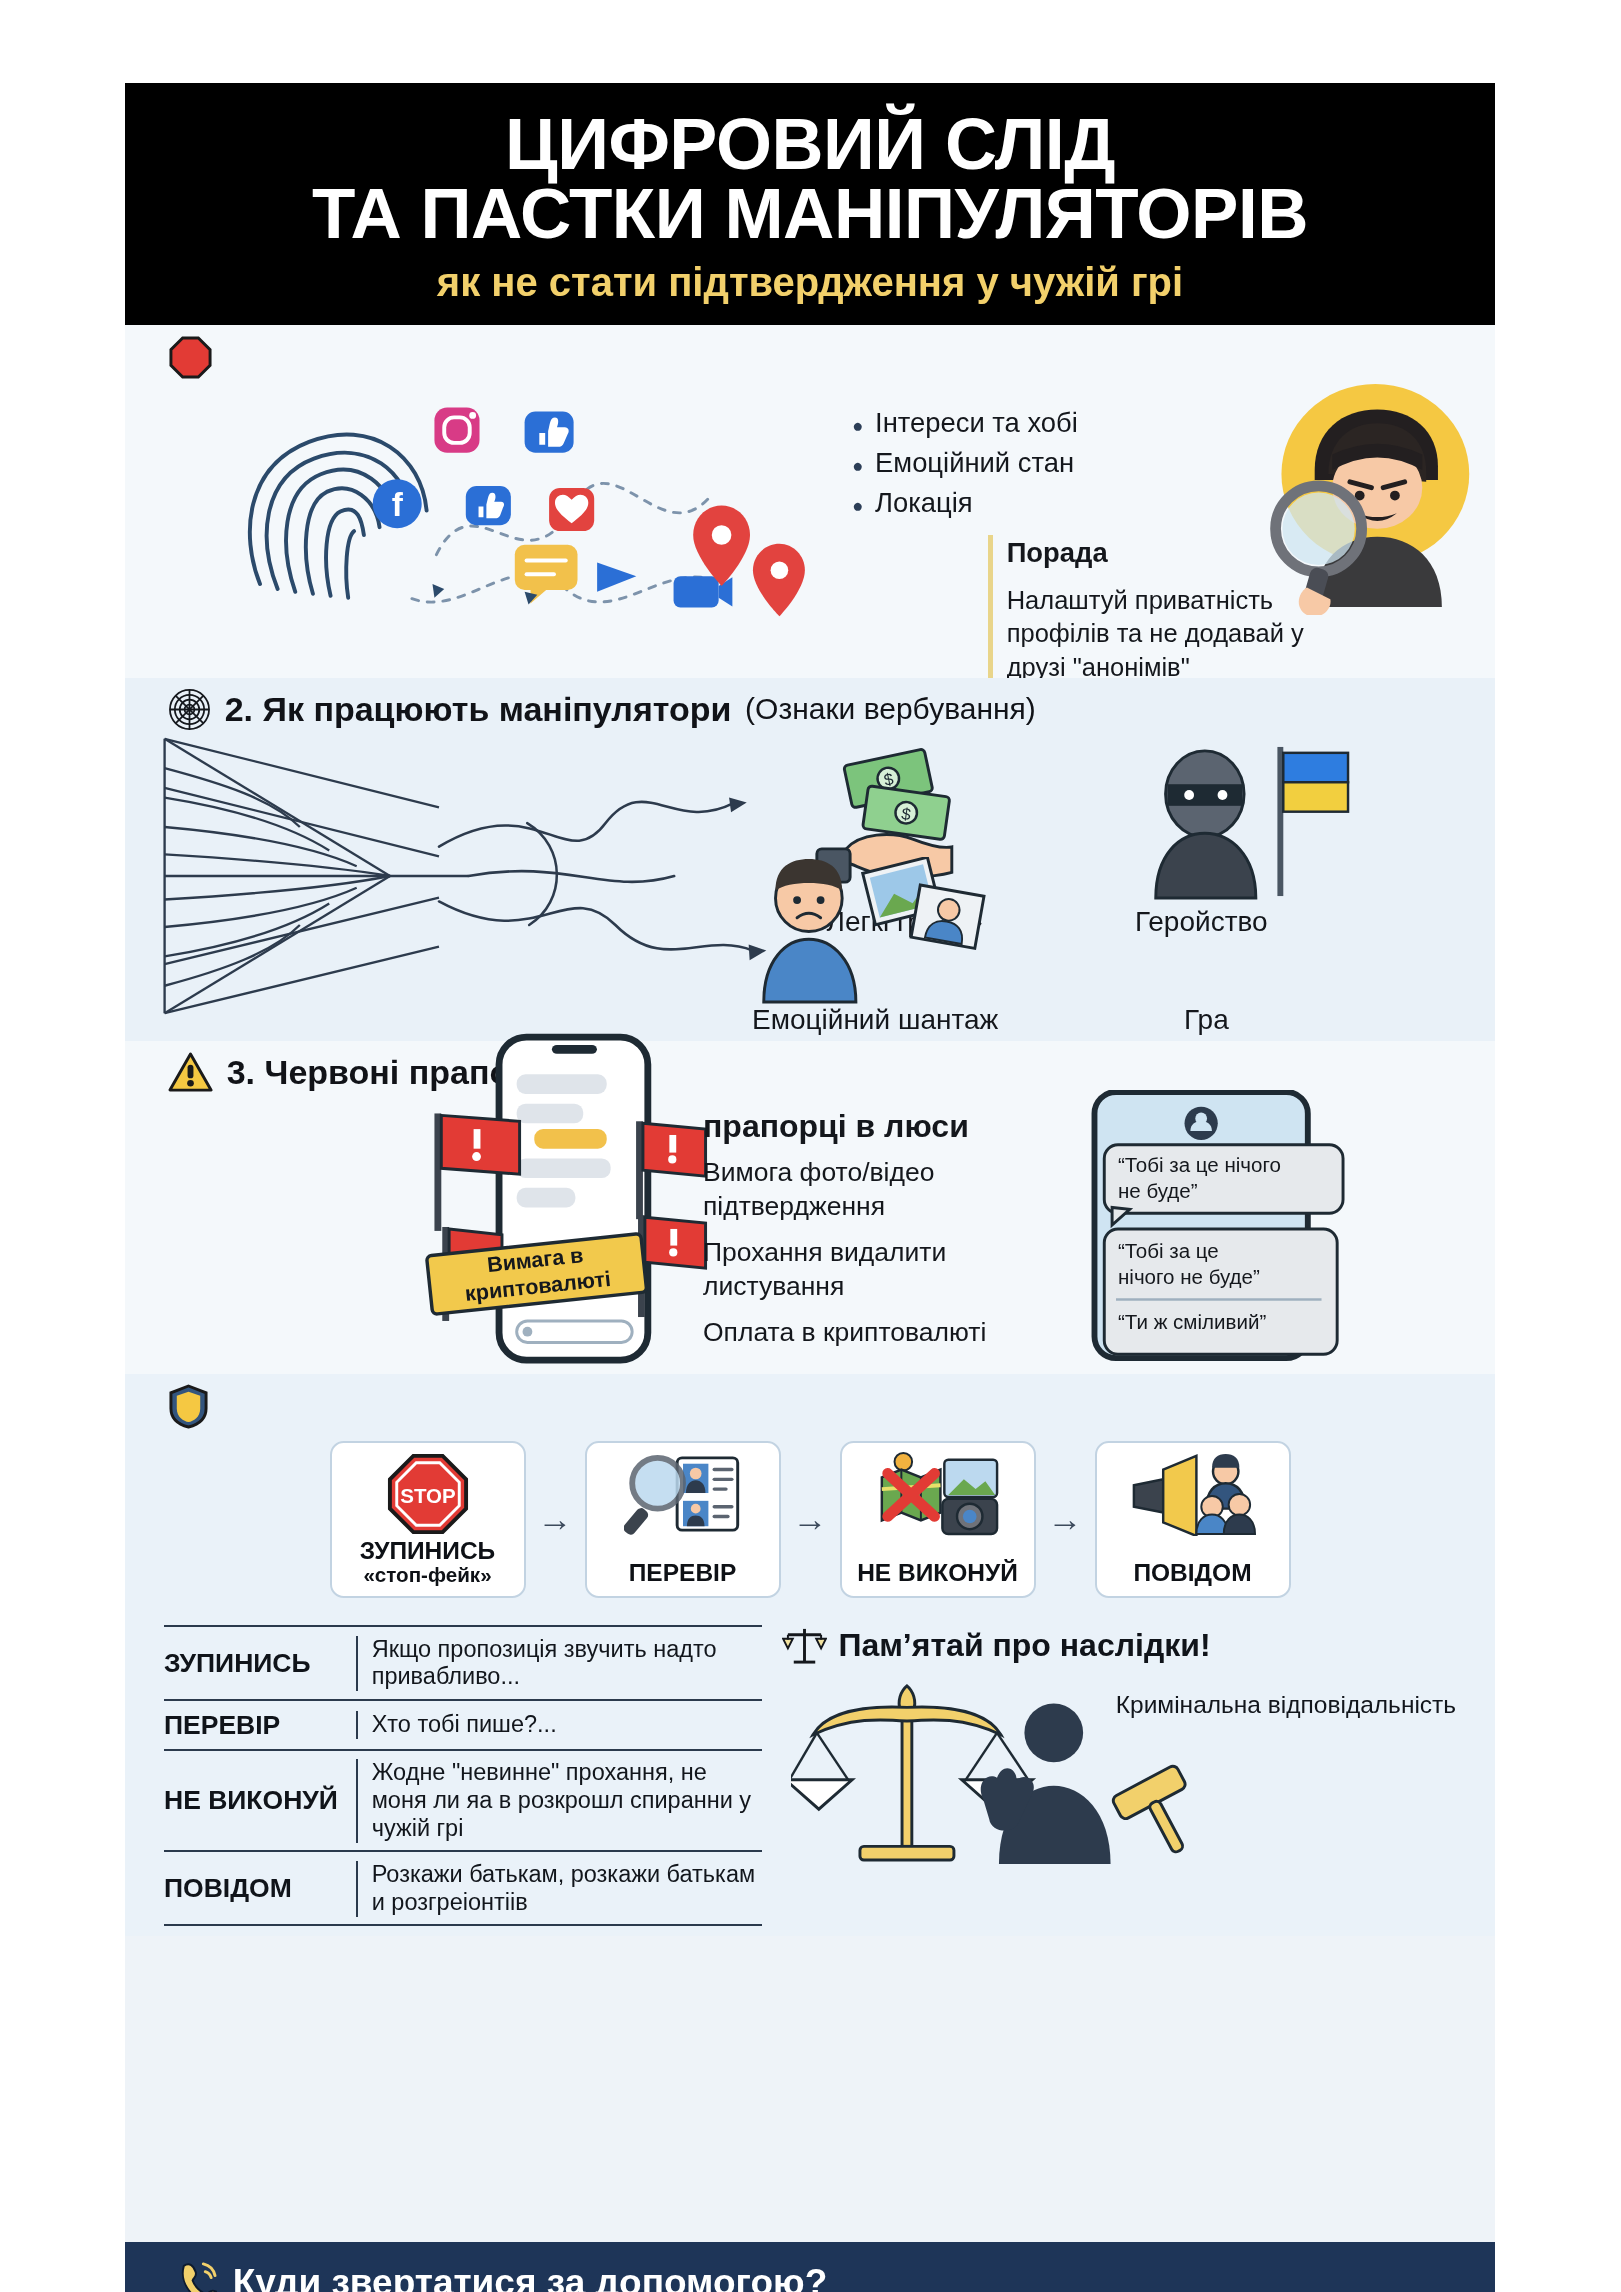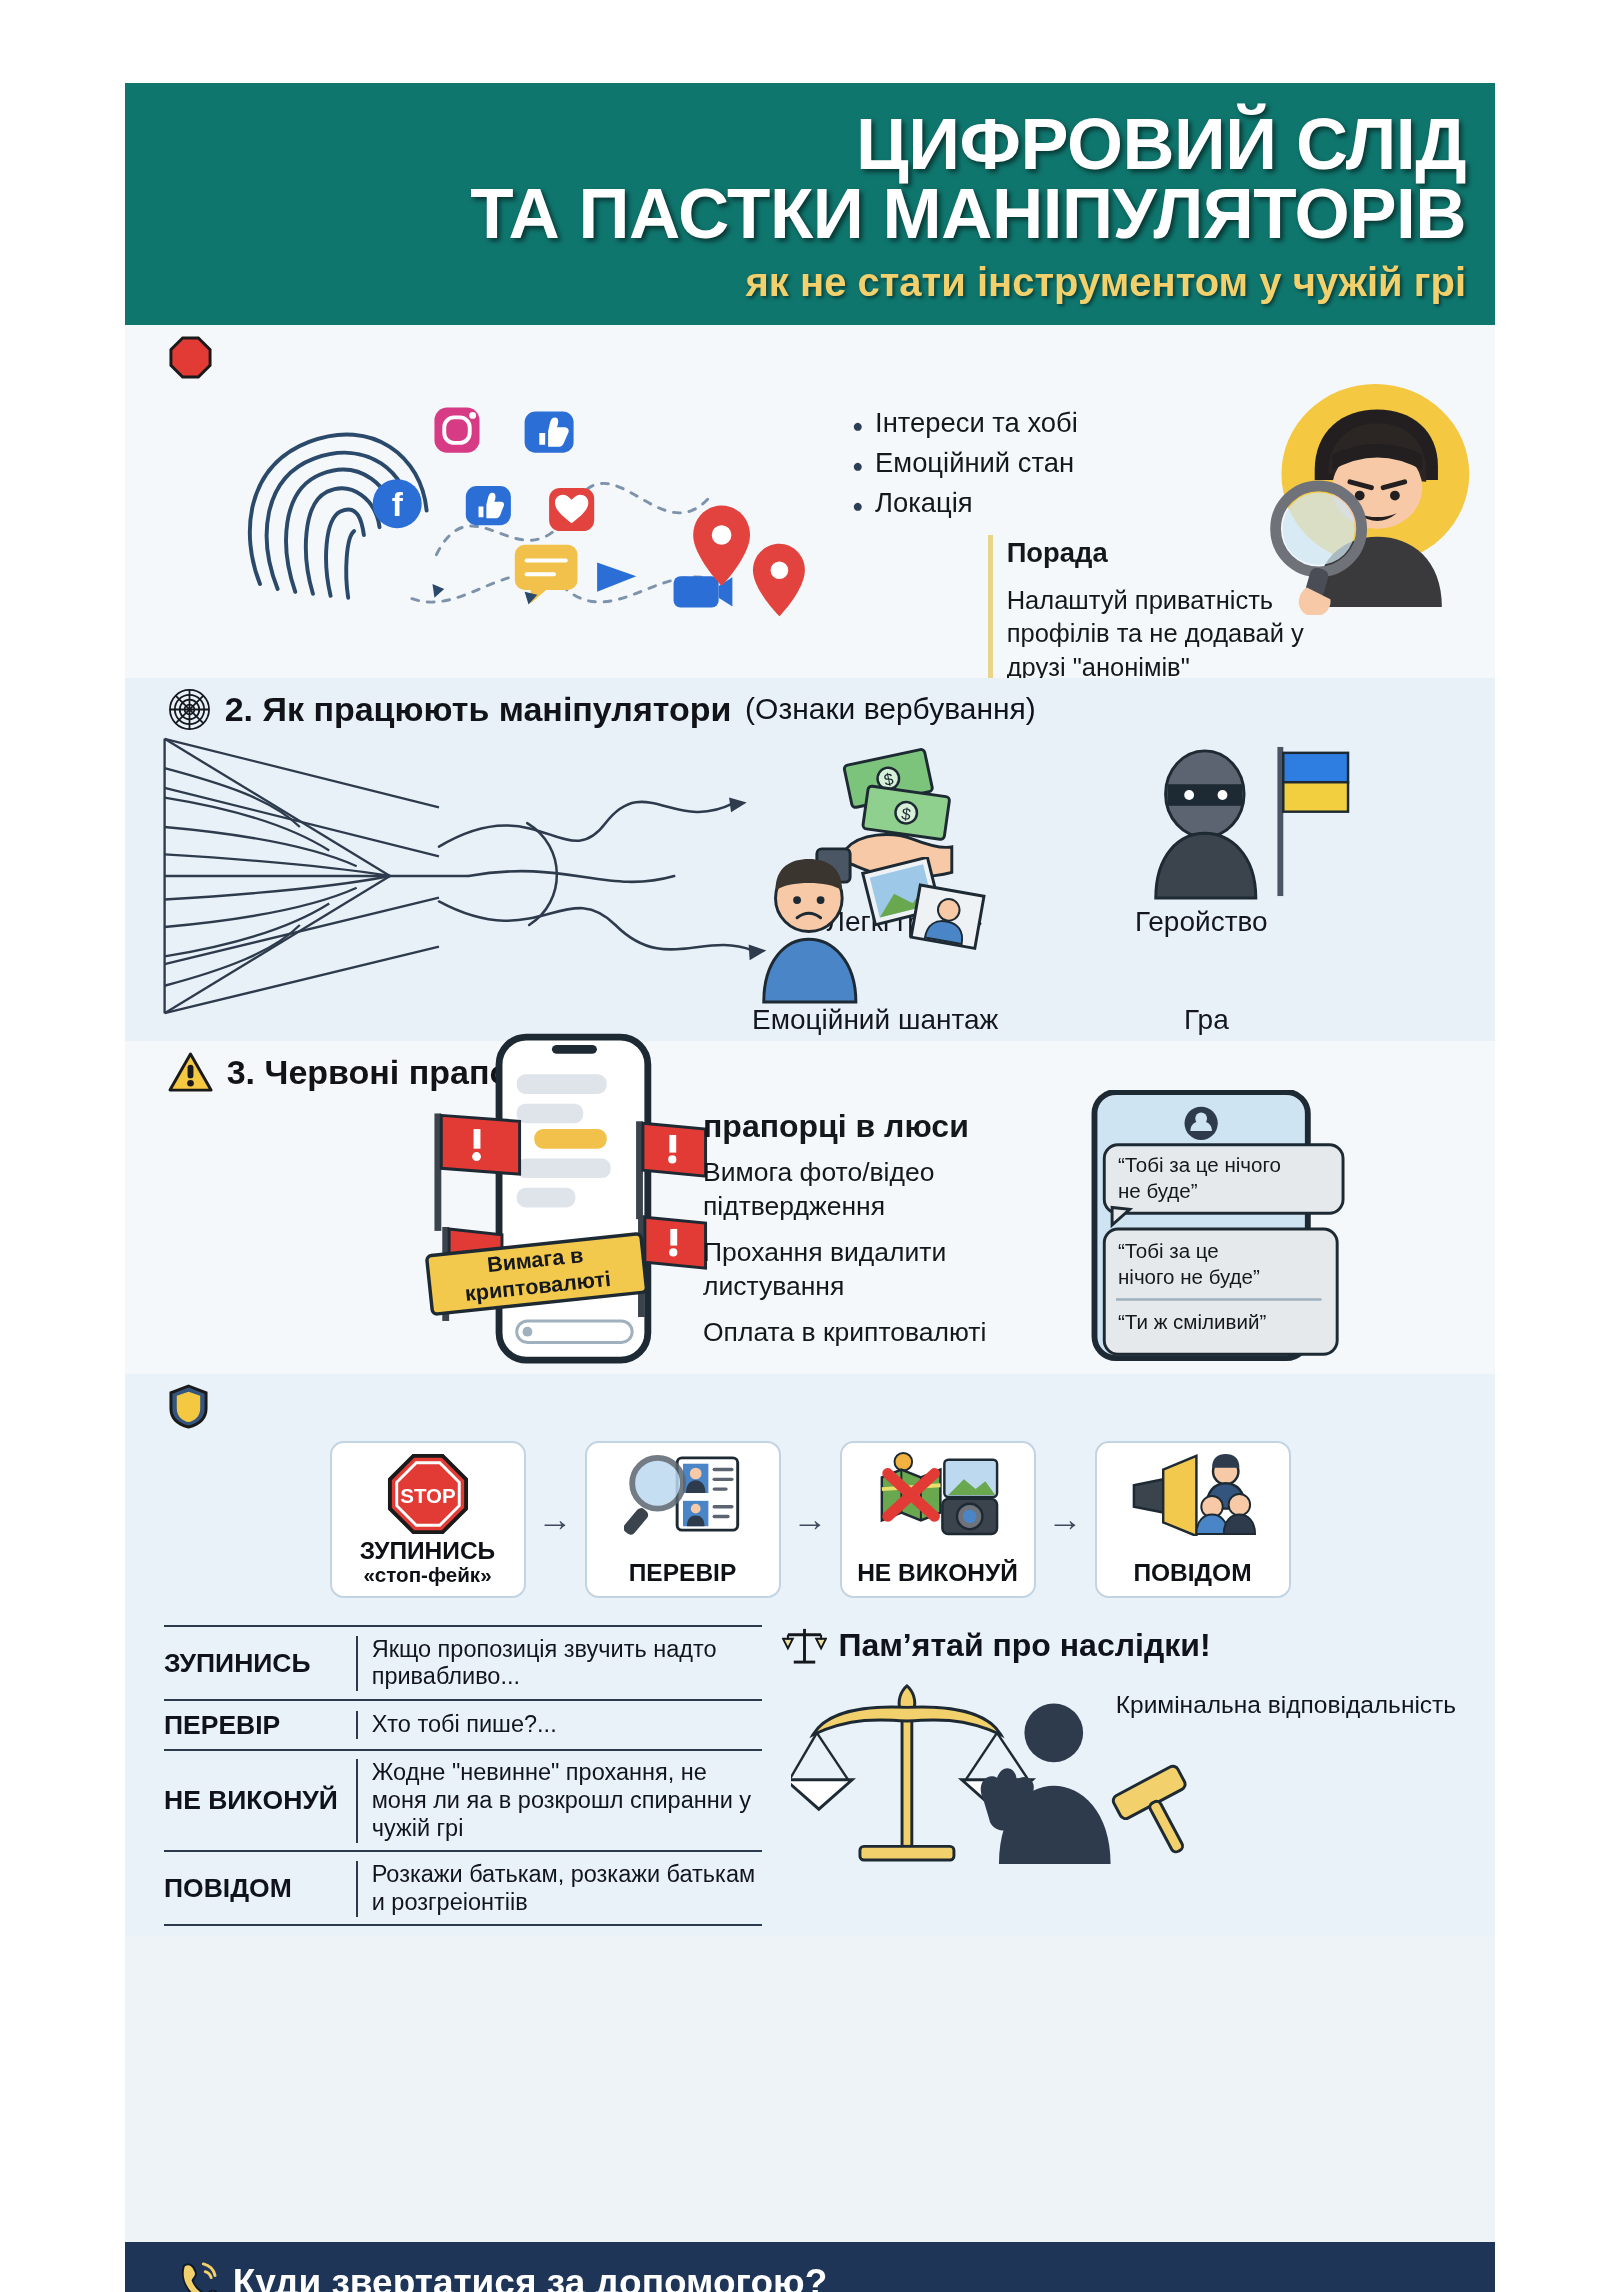--- a/index.html
+++ b/index.html
@@ -16,23 +16,23 @@
     top: 83px;
     width: 1370px;
     height: 2209px;
     background: #eef3f8;
     overflow: hidden;
   }
 
   
   .header {
     background: linear-gradient(180deg,#1d3557 0%,#1b3croom 0%,#24395e 48%,#1b2f4d 100%);
-    background-color: #0f766e;
+    background-color: #000000;
     padding: 25.5px 29px 19.6px 29px;
-    text-align: right;
+    text-align: center;
   }
   .header h1 {
     color: #ffffff;
     font-size: 72px;
     line-height: 0.98;
     font-weight: bold;
     letter-spacing: -0.5px;
     text-shadow: 2.9px 2.9px 4.9px rgba(0,0,0,.55);
     white-space: nowrap;
   }
@@ -137,21 +137,21 @@
 </head>
 <body>
 
 <div class="poster">
 
   <div class="header">
     <h1>
       <span>ЦИФРОВИЙ СЛІД</span>
       <span class="l2">ТА ПАСТКИ МАНІПУЛЯТОРІВ</span>
     </h1>
-    <div class="subtitle">як не стати інструментом у чужій грі</div>
+    <div class="subtitle">як не стати підтвердження у чужій грі</div>
   </div>
 
   <div class="section s1">
     <div class="sec-title">
       <span class="ico">
         <svg width="45" height="45" viewBox="0 0 46 46">
           <polygon points="15,3 31,3 43,15 43,31 31,43 15,43 3,31 3,15" fill="#e23b35" stroke="#1a1a1a" stroke-width="3"></polygon>
         </svg>
       </span>
     </div>

